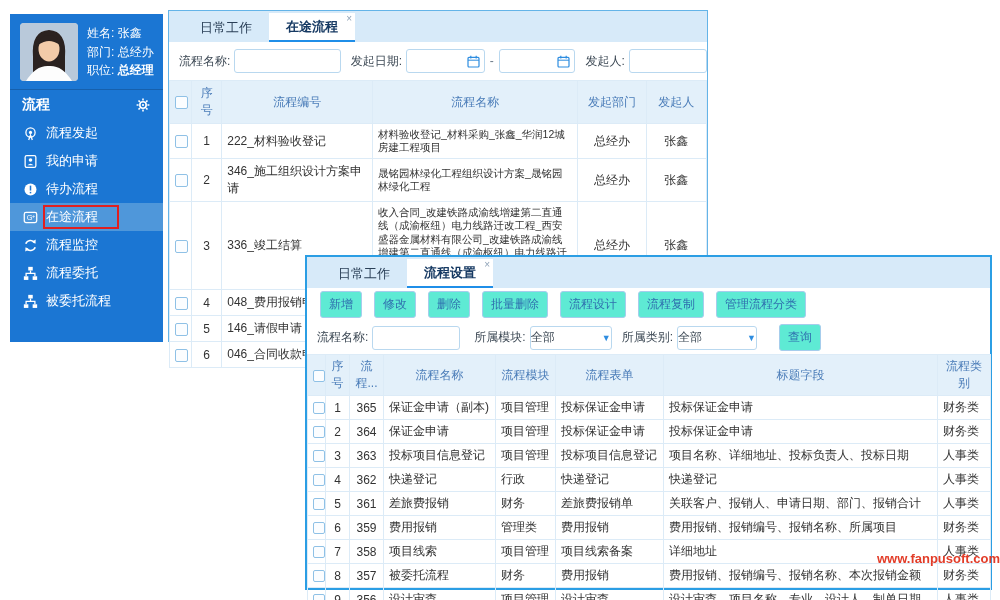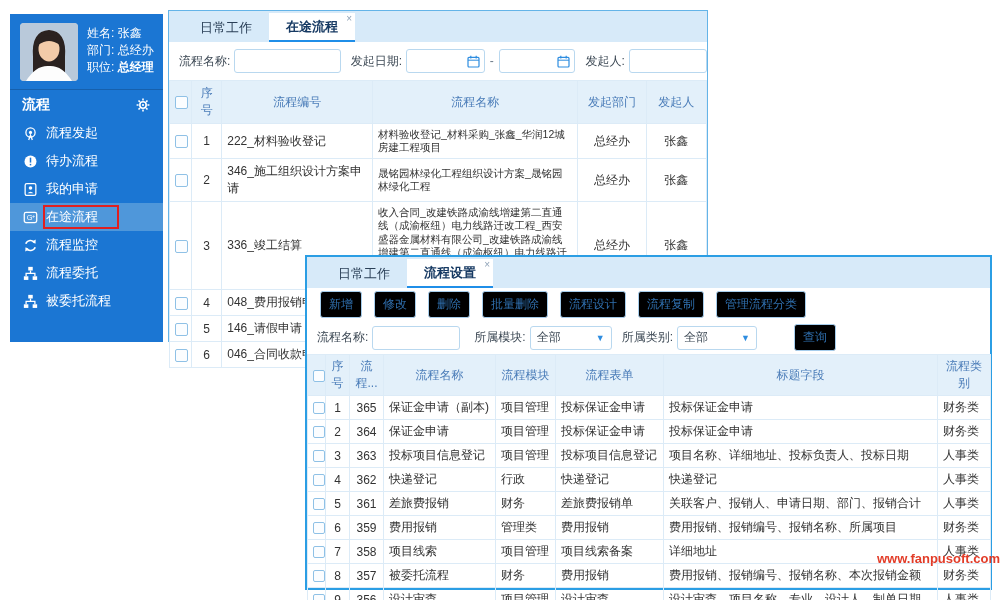--- a/index.html
+++ b/index.html
@@ -5,21 +5,21 @@
   * { margin:0; padding:0; box-sizing:border-box; }
   html,body { width:1000px; height:600px; background:#fff; overflow:hidden;
               font-family:"Liberation Sans","DejaVu Sans",sans-serif; }
   .stage { position:relative; width:1000px; height:600px; background:#fff; }
 
   
   .left-panel { position:absolute; left:10px; top:14px; width:153px; height:328px;
                 background:#1b76d3; color:#fff; z-index:1; }
   .profile { display:flex; padding:9px 8px 8px 10px; gap:9px; }
   .avatar { width:58px; height:58px; border-radius:4px; overflow:hidden; flex:0 0 58px; background:#b9c7d8; }
-  .p-lines { display:flex; flex-direction:column; padding:2px 0; font-size:12px; }
+  .p-lines { display:flex; flex-direction:column; justify-content:space-between; padding:2px 0; font-size:12px; }
   .p-lines span { white-space:nowrap; }
   .menu-head { display:flex; align-items:center; justify-content:space-between;
                padding:6px 12px 5px 12px; border-top:1px solid rgba(0,0,0,.18);
                font-size:14px; font-weight:bold; }
   .menu { list-style:none; }
   .menu li { position:relative; display:flex; align-items:center; gap:8px;
              height:28px; padding-left:13px; font-size:13px; cursor:pointer; }
   .menu li.sel { background:#4f97da; }
   .mi { width:15px; height:15px; flex:0 0 15px; display:inline-flex; }
   .anno { position:absolute; left:33px; top:2px; width:76px; height:24px;
@@ -33,24 +33,24 @@
   .tab { position:relative; padding:0 17px; line-height:29px; font-size:13px; color:#2a3f57; cursor:pointer; }
   .tab.active { background:#fff; font-weight:bold; color:#173a63; border-bottom:2px solid #1f8ee8; line-height:27px; }
   .tab-close { position:absolute; top:1px; right:3px; font-size:10px; line-height:10px; color:#8fa3b8; font-weight:normal; }
 
   .filter-row { display:flex; align-items:center; height:38px; padding:0 0 0 10px; font-size:12px; color:#3c4854; overflow:hidden; }
   .lbl { white-space:nowrap; margin-right:4px; }
   .inp { height:24px; background:#fff; border:1px solid #b9d8ef; border-radius:3px; }
   .inp.date { display:flex; align-items:center; justify-content:flex-end; padding-right:4px; }
   .sep { margin:0 5px; color:#6b7a88; }
   .select { height:24px; background:#fff; border:1px solid #b9d8ef; border-radius:3px;
-            display:flex; align-items:center; justify-content:space-between; padding:0 6px; cursor:pointer; }
+            display:flex; align-items:center; justify-content:space-between; padding:0 0; cursor:pointer; }
   .caret { color:#2e8de0; font-size:9px; }
 
-  .btn { display:inline-block; background:#000000; border:1px solid #a6cdec; border-radius:3px;
+  .btn { display:inline-block; background:#5eead4; border:1px solid #a6cdec; border-radius:3px;
          color:#2f6fae; font-size:12px; padding:4px 8px; cursor:pointer; white-space:nowrap; }
   .toolbar { display:flex; gap:12px; align-items:center; height:33px; padding-left:13px; }
 
   
   table { border-collapse:collapse; table-layout:fixed; width:100%; font-size:12px; color:#333; }
   th { background:#e3f0fa; color:#4a7cb8; font-weight:normal; height:23px; }
   th,td { border:1px solid #dcebf7; text-align:center; padding:4px 5px; overflow:hidden; }
   td.l { text-align:left; }
   .cb { display:inline-block; width:13px; height:13px; background:#fbfdff;
         border:1px solid #8fc1e6; border-radius:2px; vertical-align:middle; cursor:pointer; }
@@ -110,36 +110,36 @@
               <circle cx="7" cy="6" r="4.3" fill="none" stroke="#fff" stroke-width="1.2"></circle>
               <circle cx="7" cy="6" r="1.5" fill="#fff"></circle>
               <path d="M5.3 13 L7 8.5 L8.7 13" fill="none" stroke="#fff" stroke-width="1.2"></path>
             </svg>
         </span>
         <span>流程发起</span>
       </li>
       <li>
         <span class="mi">
           <svg viewBox="0 0 14 14">
+              <rect x="2" y="1.5" width="10" height="11" rx="1.5" fill="none" stroke="#fff" stroke-width="1.2"></rect>
+              <circle cx="7" cy="5.6" r="1.7" fill="#fff"></circle>
+              <path d="M4.2 10.6 Q7 7.8 9.8 10.6 Z" fill="#fff"></path>
+            </svg>
+        </span>
+        <span>我的申请</span>
+      </li>
+      <li>
+        <span class="mi">
+          <svg viewBox="0 0 14 14">
               <circle cx="7" cy="7" r="5.6" fill="#fff"></circle>
               <rect x="6.3" y="3.4" width="1.4" height="4.6" fill="#1b76d3"></rect>
               <rect x="6.3" y="9.2" width="1.4" height="1.4" fill="#1b76d3"></rect>
             </svg>
         </span>
         <span>待办流程</span>
-      </li>
-      <li>
-        <span class="mi">
-          <svg viewBox="0 0 14 14">
-              <rect x="2" y="1.5" width="10" height="11" rx="1.5" fill="none" stroke="#fff" stroke-width="1.2"></rect>
-              <circle cx="7" cy="5.6" r="1.7" fill="#fff"></circle>
-              <path d="M4.2 10.6 Q7 7.8 9.8 10.6 Z" fill="#fff"></path>
-            </svg>
-        </span>
-        <span>我的申请</span>
       </li>
       <li class="sel">
         <span class="mi">
           <svg viewBox="0 0 14 14">
               <rect x="1.2" y="2.3" width="11.6" height="9.4" rx="1.6" fill="none" stroke="#fff" stroke-width="1.2"></rect>
               <text x="3.4" y="9.6" font-size="7" fill="#fff" font-family="sans-serif">G</text>
               <text x="8.4" y="7.4" font-size="5" fill="#fff" font-family="sans-serif">+</text>
             </svg>
         </span>
         <span>在途流程</span>
@@ -316,21 +316,21 @@
       <span class="lbl" style="margin-left:14px">所属模块:</span>
       <span class="select" style="width:82px">
         <span>全部</span>
         <span class="caret">▼</span>
       </span>
       <span class="lbl" style="margin-left:10px">所属类别:</span>
       <span class="select" style="width:80px">
         <span>全部</span>
         <span class="caret">▼</span>
       </span>
-      <span class="btn" style="margin-left:37px">查询</span>
+      <span class="btn" style="margin-left:22px">查询</span>
     </div>
 
     <table class="w2">
       <colgroup>
           <col style="width:18px">
           <col style="width:24px">
           <col style="width:34px">
           <col style="width:112px">
           <col style="width:60px">
           <col style="width:108px">

